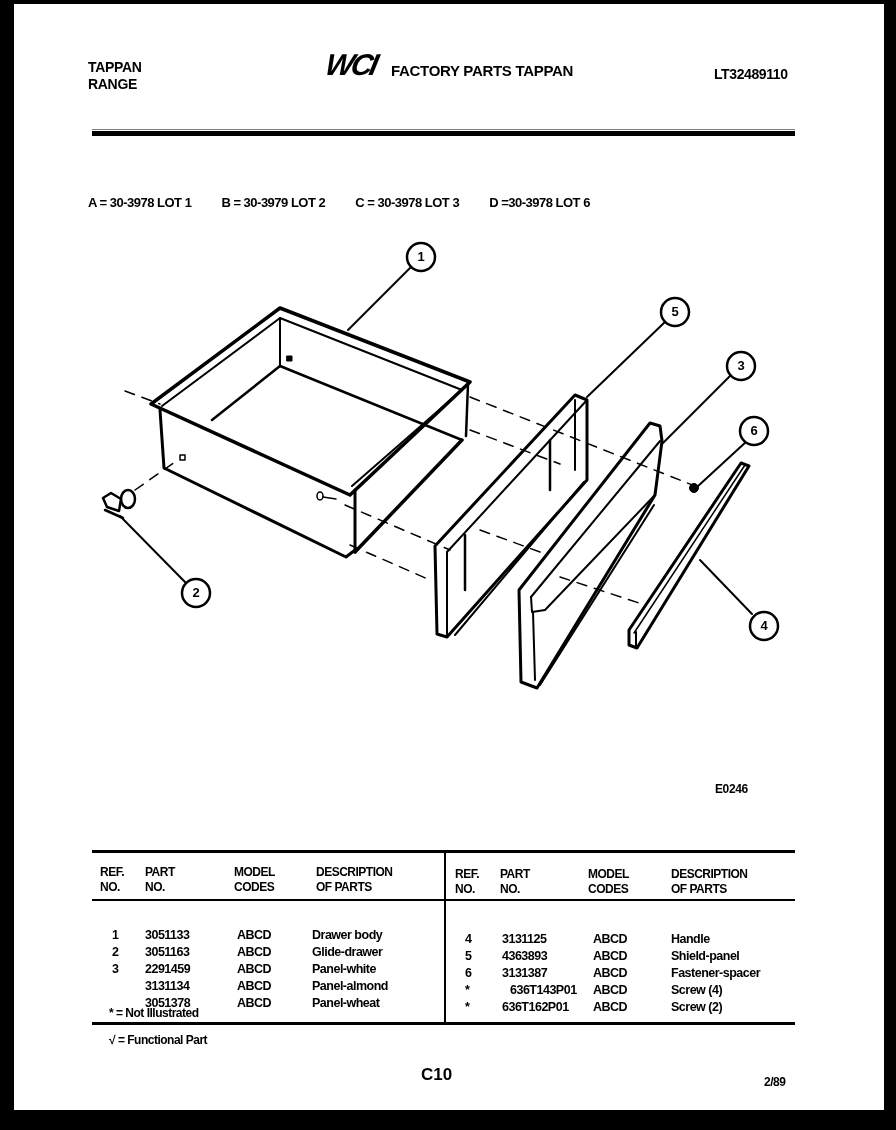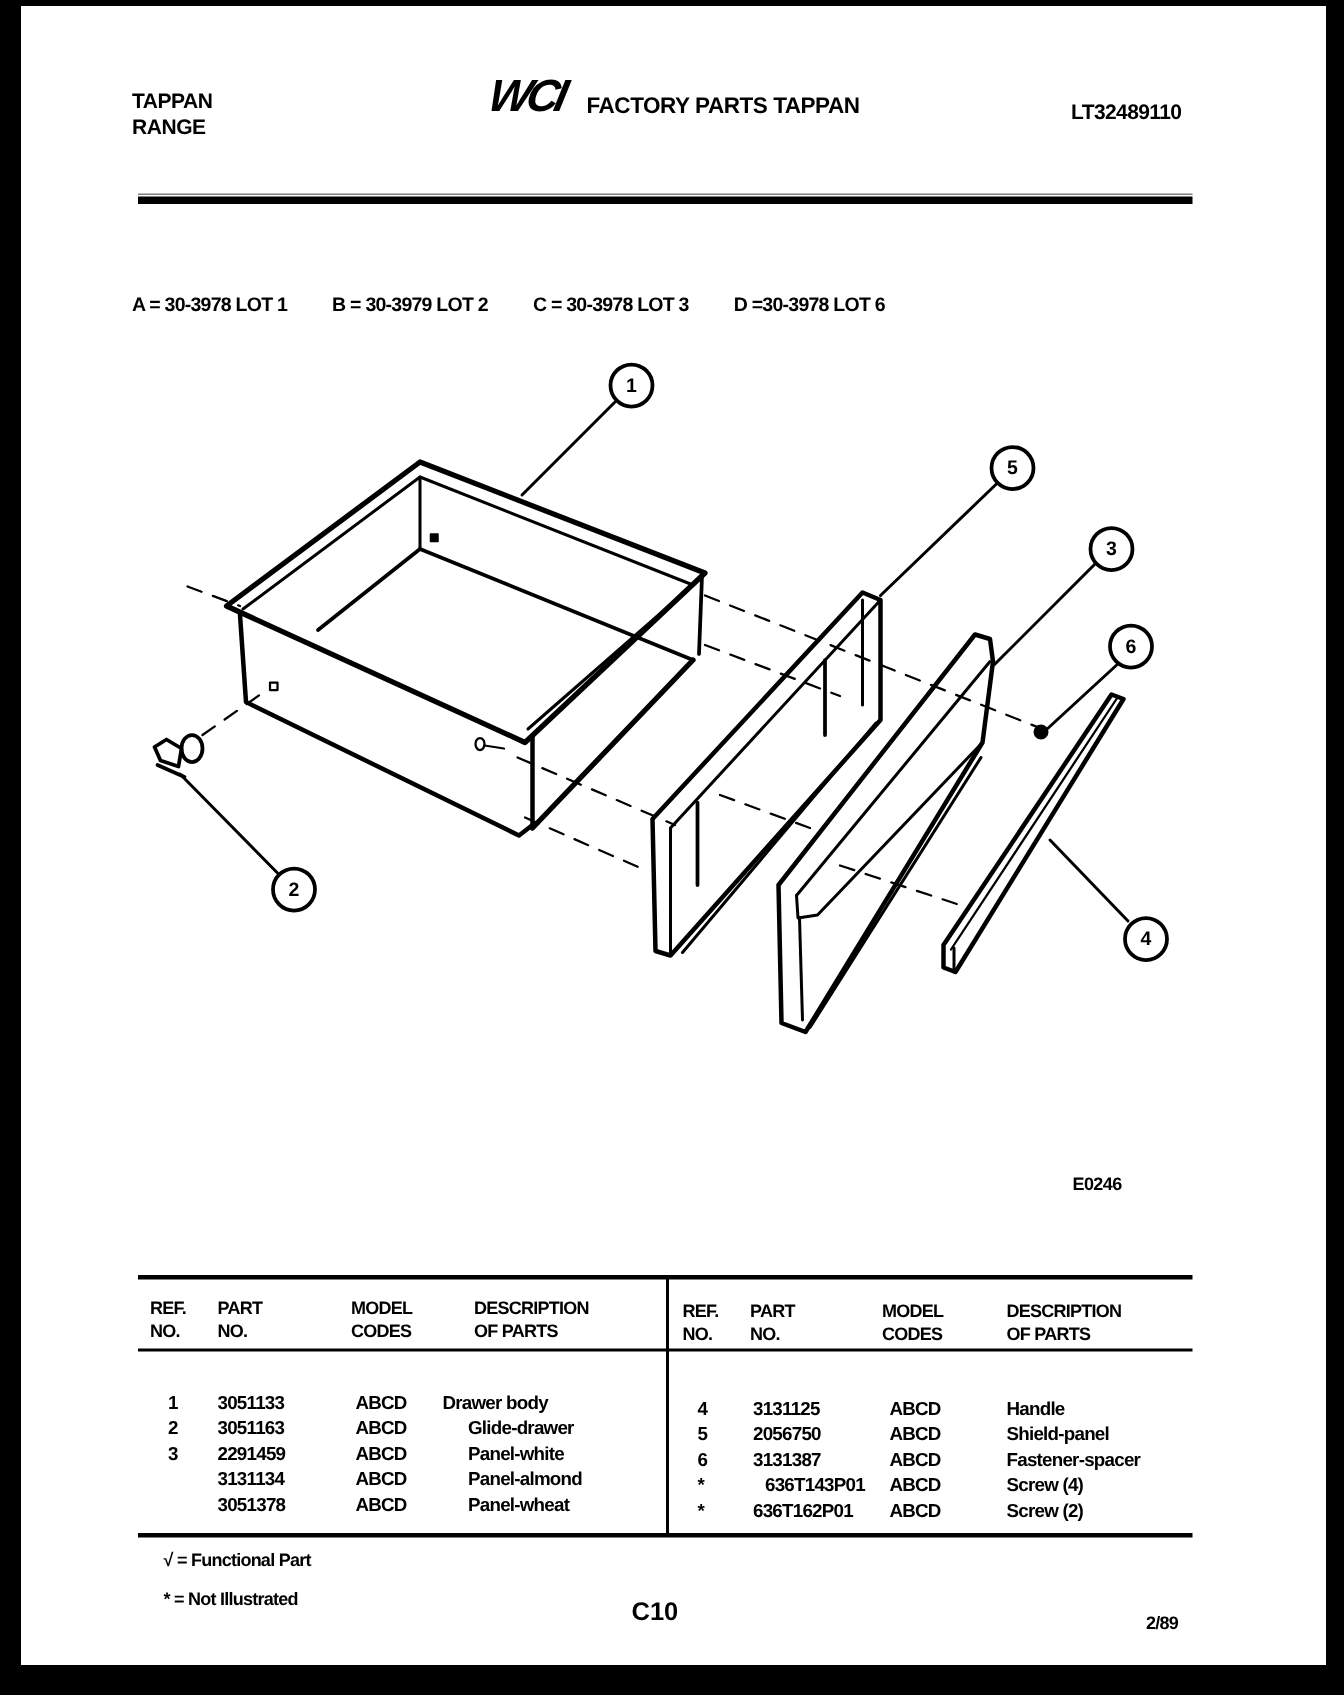--- a/index.html
+++ b/index.html
@@ -171,21 +171,21 @@
     <div class="hcell" style="left:496px;top:17px">MODEL
 CODES</div>
     <div class="hcell" style="left:579px;top:17px">DESCRIPTION
 OF PARTS</div>
 
     <div class="rows" style="left:0;width:350px">
       <div class="row">
         <span style="left:20px">1</span>
         <span style="left:53px">3051133</span>
         <span style="left:145px">ABCD</span>
-        <span style="left:203px">Drawer body</span>
+        <span style="left:220px">Drawer body</span>
       </div>
       <div class="row">
         <span style="left:20px">2</span>
         <span style="left:53px">3051163</span>
         <span style="left:145px">ABCD</span>
         <span style="left:220px">Glide-drawer</span>
       </div>
       <div class="row">
         <span style="left:20px">3</span>
         <span style="left:53px">2291459</span>
@@ -208,21 +208,21 @@
 
     <div class="rows" style="left:354px;top:82px;width:350px">
       <div class="row">
         <span style="left:19px">4</span>
         <span style="left:56px">3131125</span>
         <span style="left:147px">ABCD</span>
         <span style="left:225px">Handle</span>
       </div>
       <div class="row">
         <span style="left:19px">5</span>
-        <span style="left:56px">2056750</span>
+        <span style="left:56px">4363893</span>
         <span style="left:147px">ABCD</span>
         <span style="left:225px">Shield-panel</span>
       </div>
       <div class="row">
         <span style="left:19px">6</span>
         <span style="left:56px">3131387</span>
         <span style="left:147px">ABCD</span>
         <span style="left:225px">Fastener-spacer</span>
       </div>
       <div class="row">
@@ -234,16 +234,16 @@
       <div class="row">
         <span style="left:19px">*</span>
         <span style="left:56px">636T162P01</span>
         <span style="left:147px">ABCD</span>
         <span style="left:225px">Screw (2)</span>
       </div>
     </div>
   </div>
 
   <div class="abs legend" style="left:72px;top:1029px">√ = Functional Part</div>
-  <div class="abs legend" style="left:72px;top:1055px">* = Not Illustrated</div>
+  <div class="abs legend" style="left:72px;top:1002px">* = Not Illustrated</div>
   <div class="abs page-code">C10</div>
   <div class="abs date">2/89</div>
 </div>
 
 </body></html>

